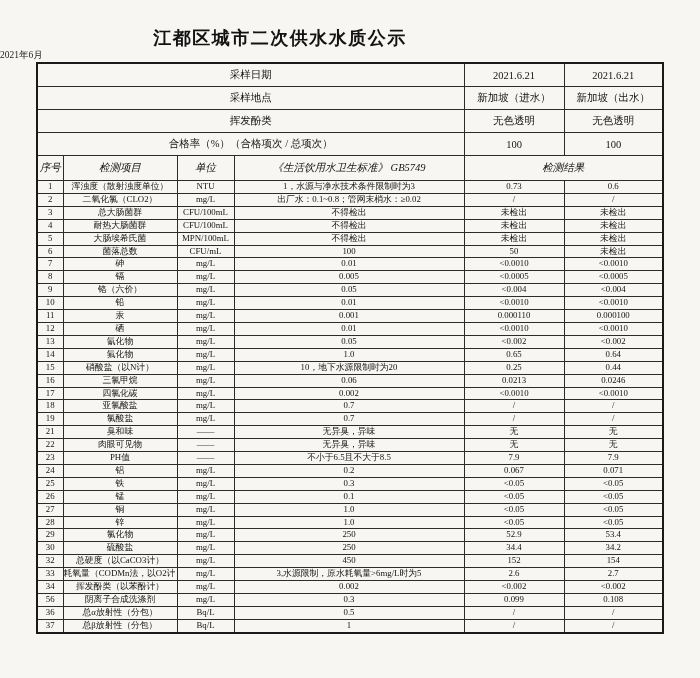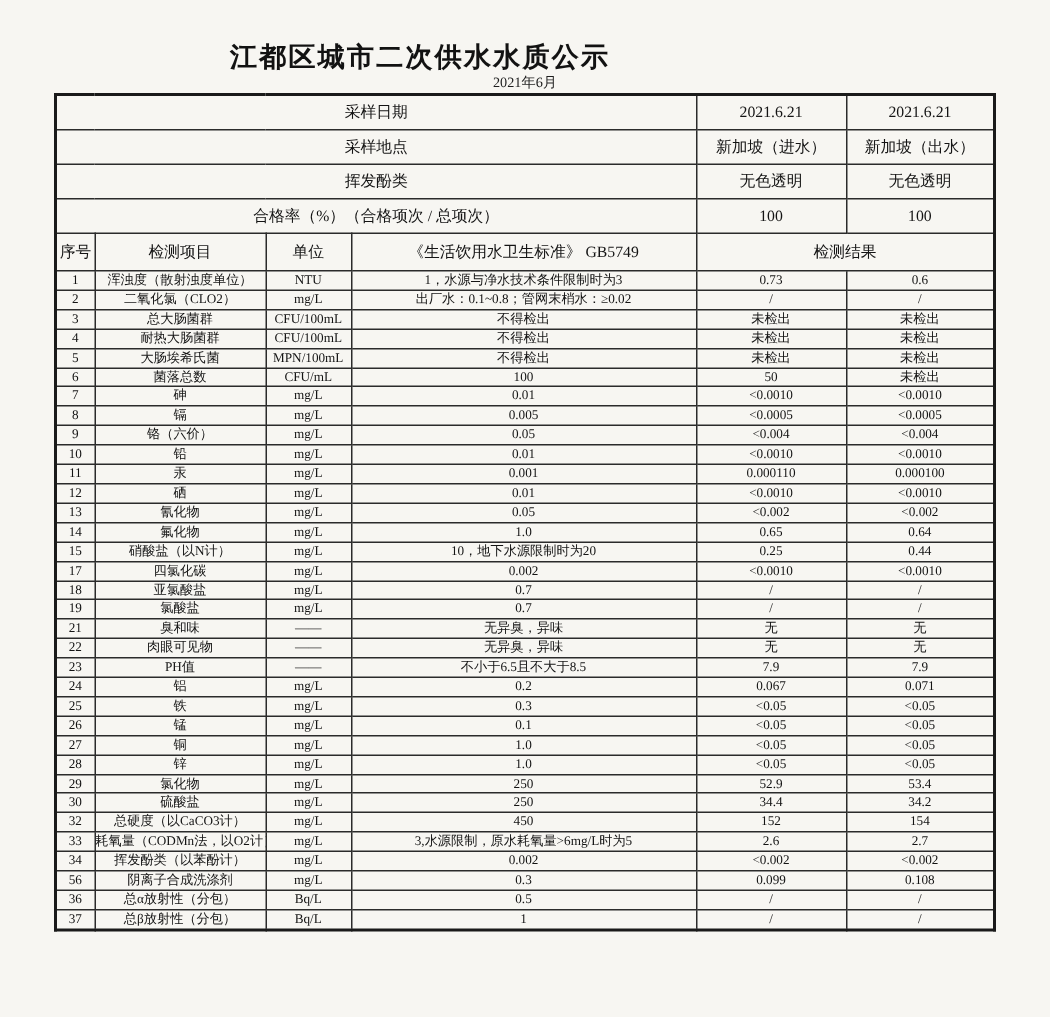--- a/index.html
+++ b/index.html
@@ -13,37 +13,37 @@
     background:#f7f6f2;
     overflow:hidden;
   }
   .title {
     position:absolute; top:26px; left:0; width:560px;
     text-align:center; font-size:18px; font-weight:bold;
     letter-spacing:1.5px; color:#121212;
   }
   .subtitle {
     position:absolute; top:49px; left:0; width:700px;
-    text-align:center; font-size:9.5px; color:#1d1d1d;
+    text-align:left; font-size:9.5px; color:#1d1d1d;
   }
   table.quality {
     position:absolute; left:36px; top:62px; width:626px;
     border-collapse:collapse; table-layout:fixed;
     border:2px solid #1a1a1a; color:#141414;
     background:transparent;
     padding-left:40px;
   }
   table.quality td, table.quality th {
     border:1px solid #2b2b2b;
     text-align:center; vertical-align:middle;
     overflow:hidden; white-space:nowrap;
     font-weight:normal; padding:0;
   }
   tr.meta-row td { height:22px; font-size:10.5px; }
-  tr.colhead th { height:24px; font-size:10.5px; }
+  tr.colhead th { height:24px; font-size:10.5px;font-style:italic; }
   tr.data-row td { height:11.8px; line-height:11.9px; font-size:8.8px; }
   td.cell-item { text-align:left; padding-left:3px; }
   td.cell-standard { letter-spacing:0; }
 </style>
 </head>
 <body>
 
 <div class="page">
   <div class="title">江都区城市二次供水水质公示</div>
   <div class="subtitle">2021年6月</div>
@@ -203,20 +203,28 @@
         </tr>
         <tr class="data-row">
           <td>15</td>
           <td class="cell-item">硝酸盐（以N计）</td>
           <td>mg/L</td>
           <td class="cell-standard">10，地下水源限制时为20</td>
           <td>0.25</td>
           <td>0.44</td>
         </tr>
         <tr class="data-row">
+          <td>16</td>
+          <td class="cell-item">三氯甲烷</td>
+          <td>mg/L</td>
+          <td class="cell-standard">0.06</td>
+          <td>0.0213</td>
+          <td>0.0246</td>
+        </tr>
+        <tr class="data-row">
           <td>17</td>
           <td class="cell-item">四氯化碳</td>
           <td>mg/L</td>
           <td class="cell-standard">0.002</td>
           <td>&lt;0.0010</td>
           <td>&lt;0.0010</td>
         </tr>
         <tr class="data-row">
           <td>18</td>
           <td class="cell-item">亚氯酸盐</td>

